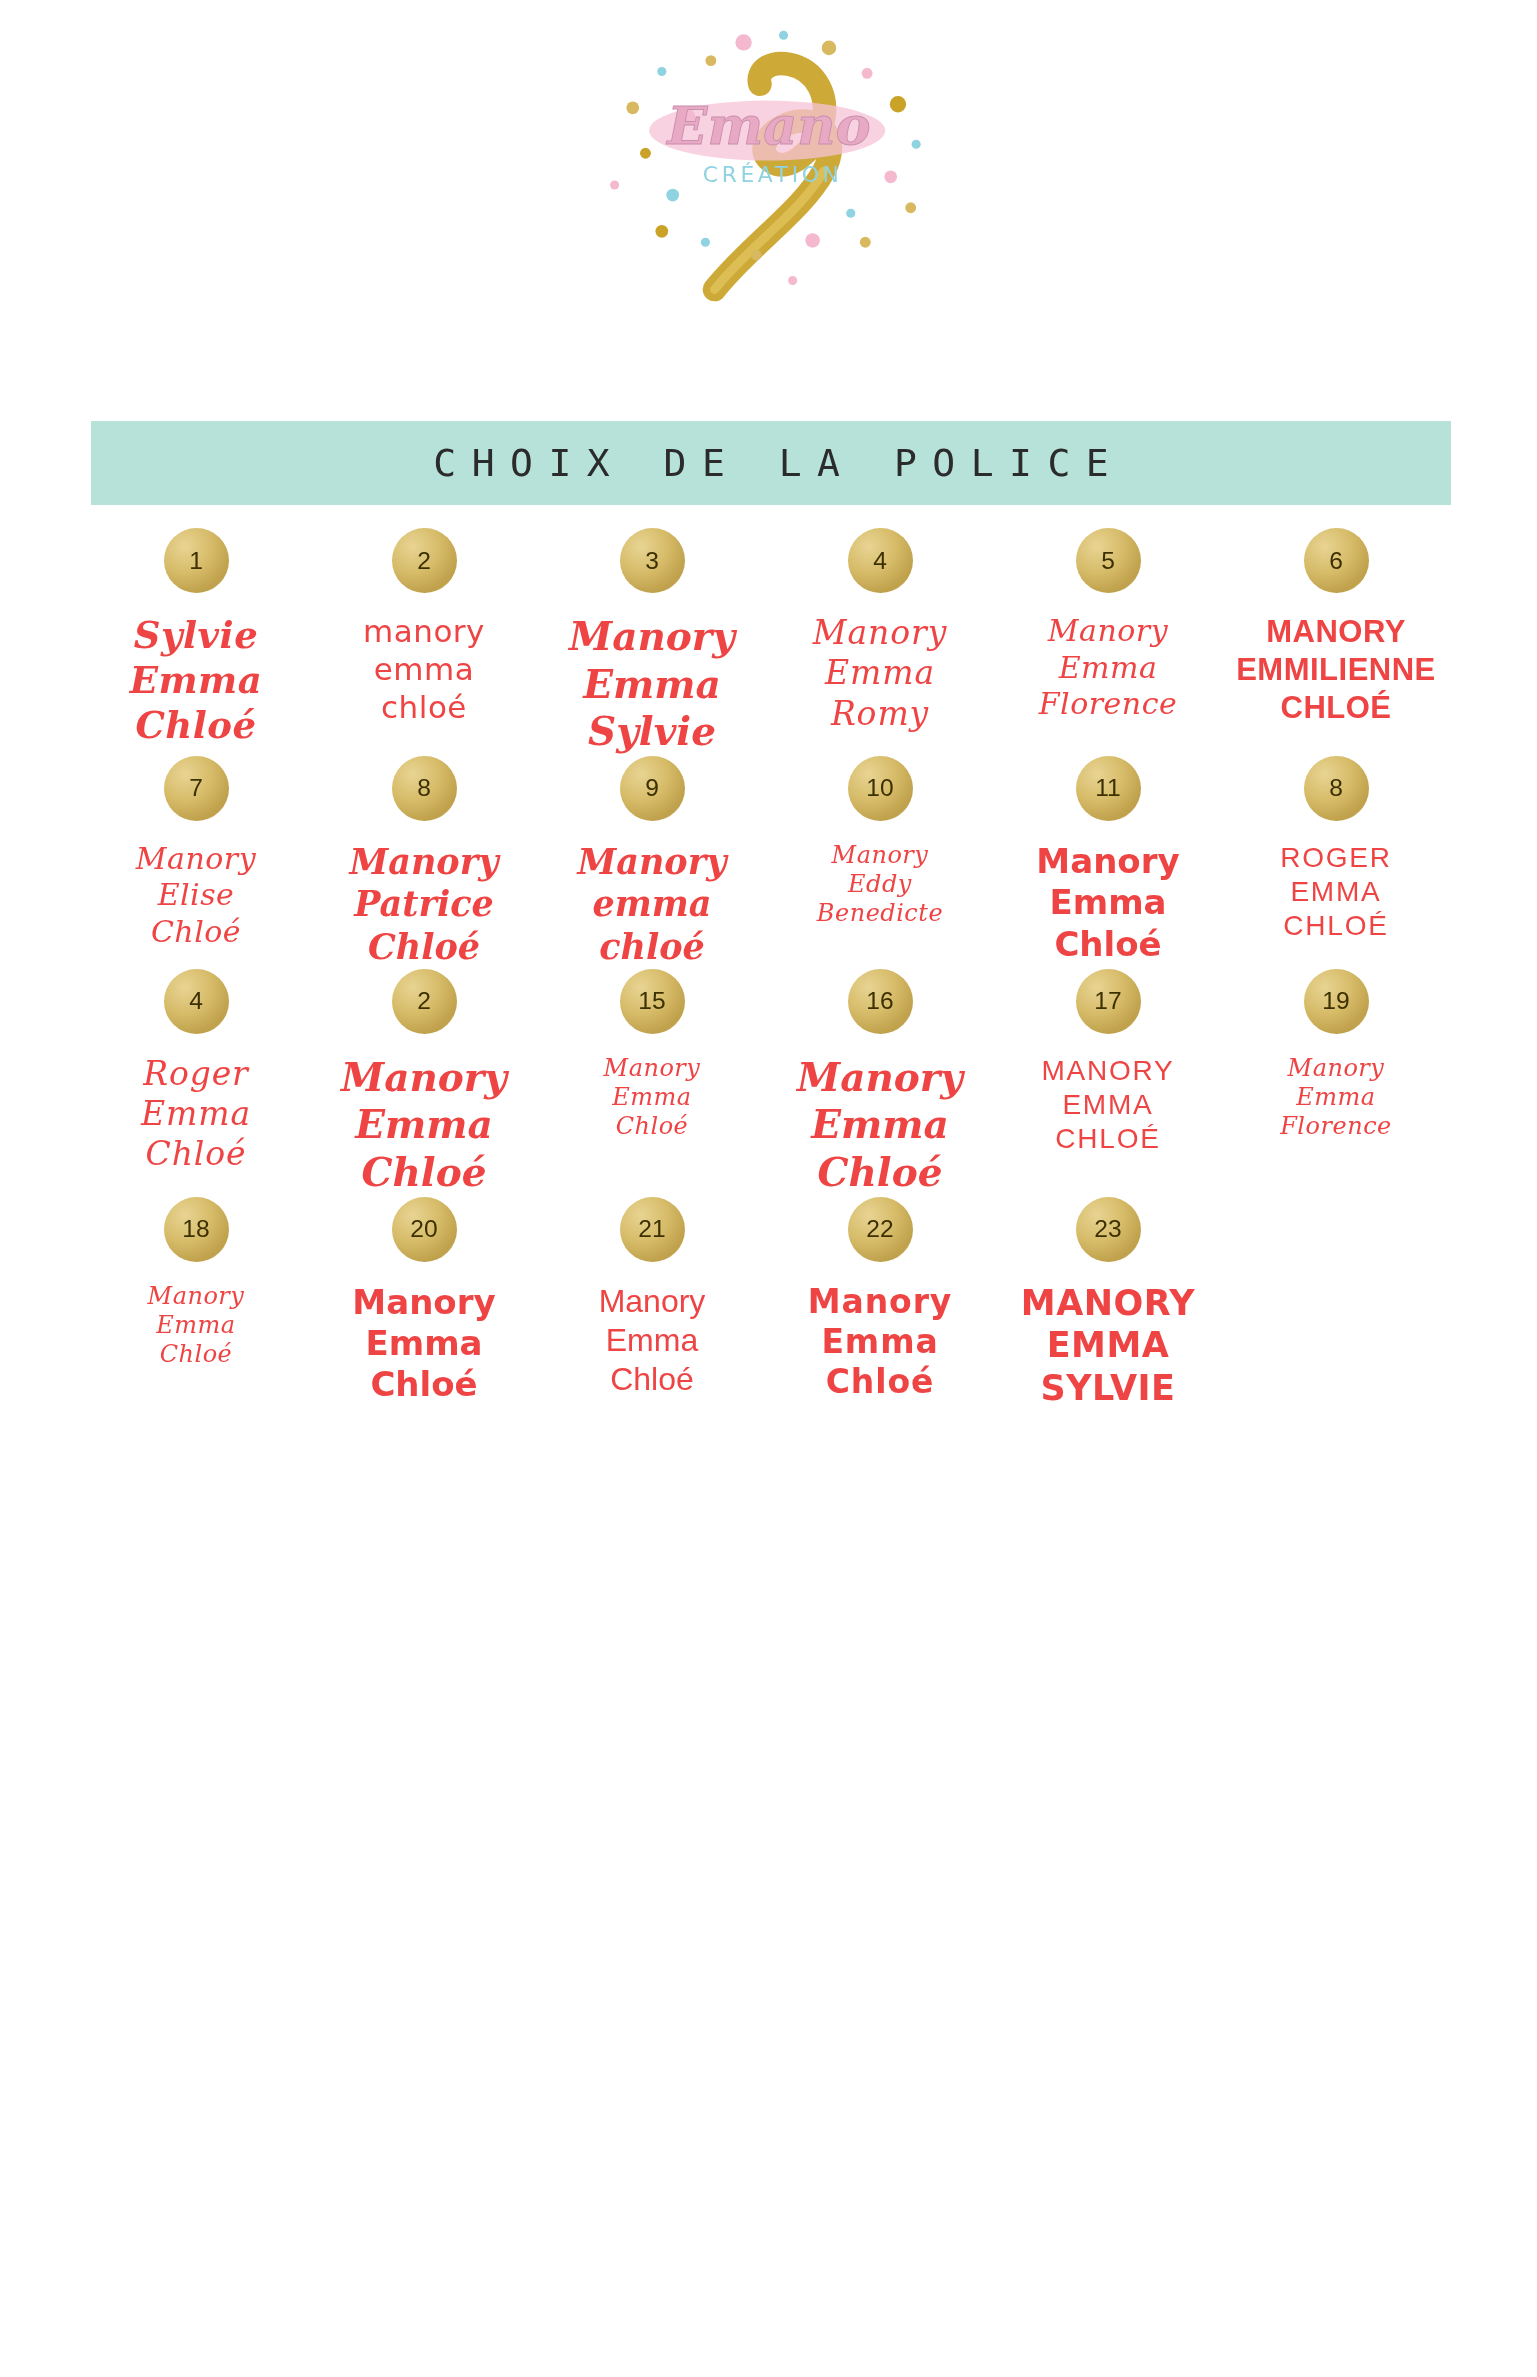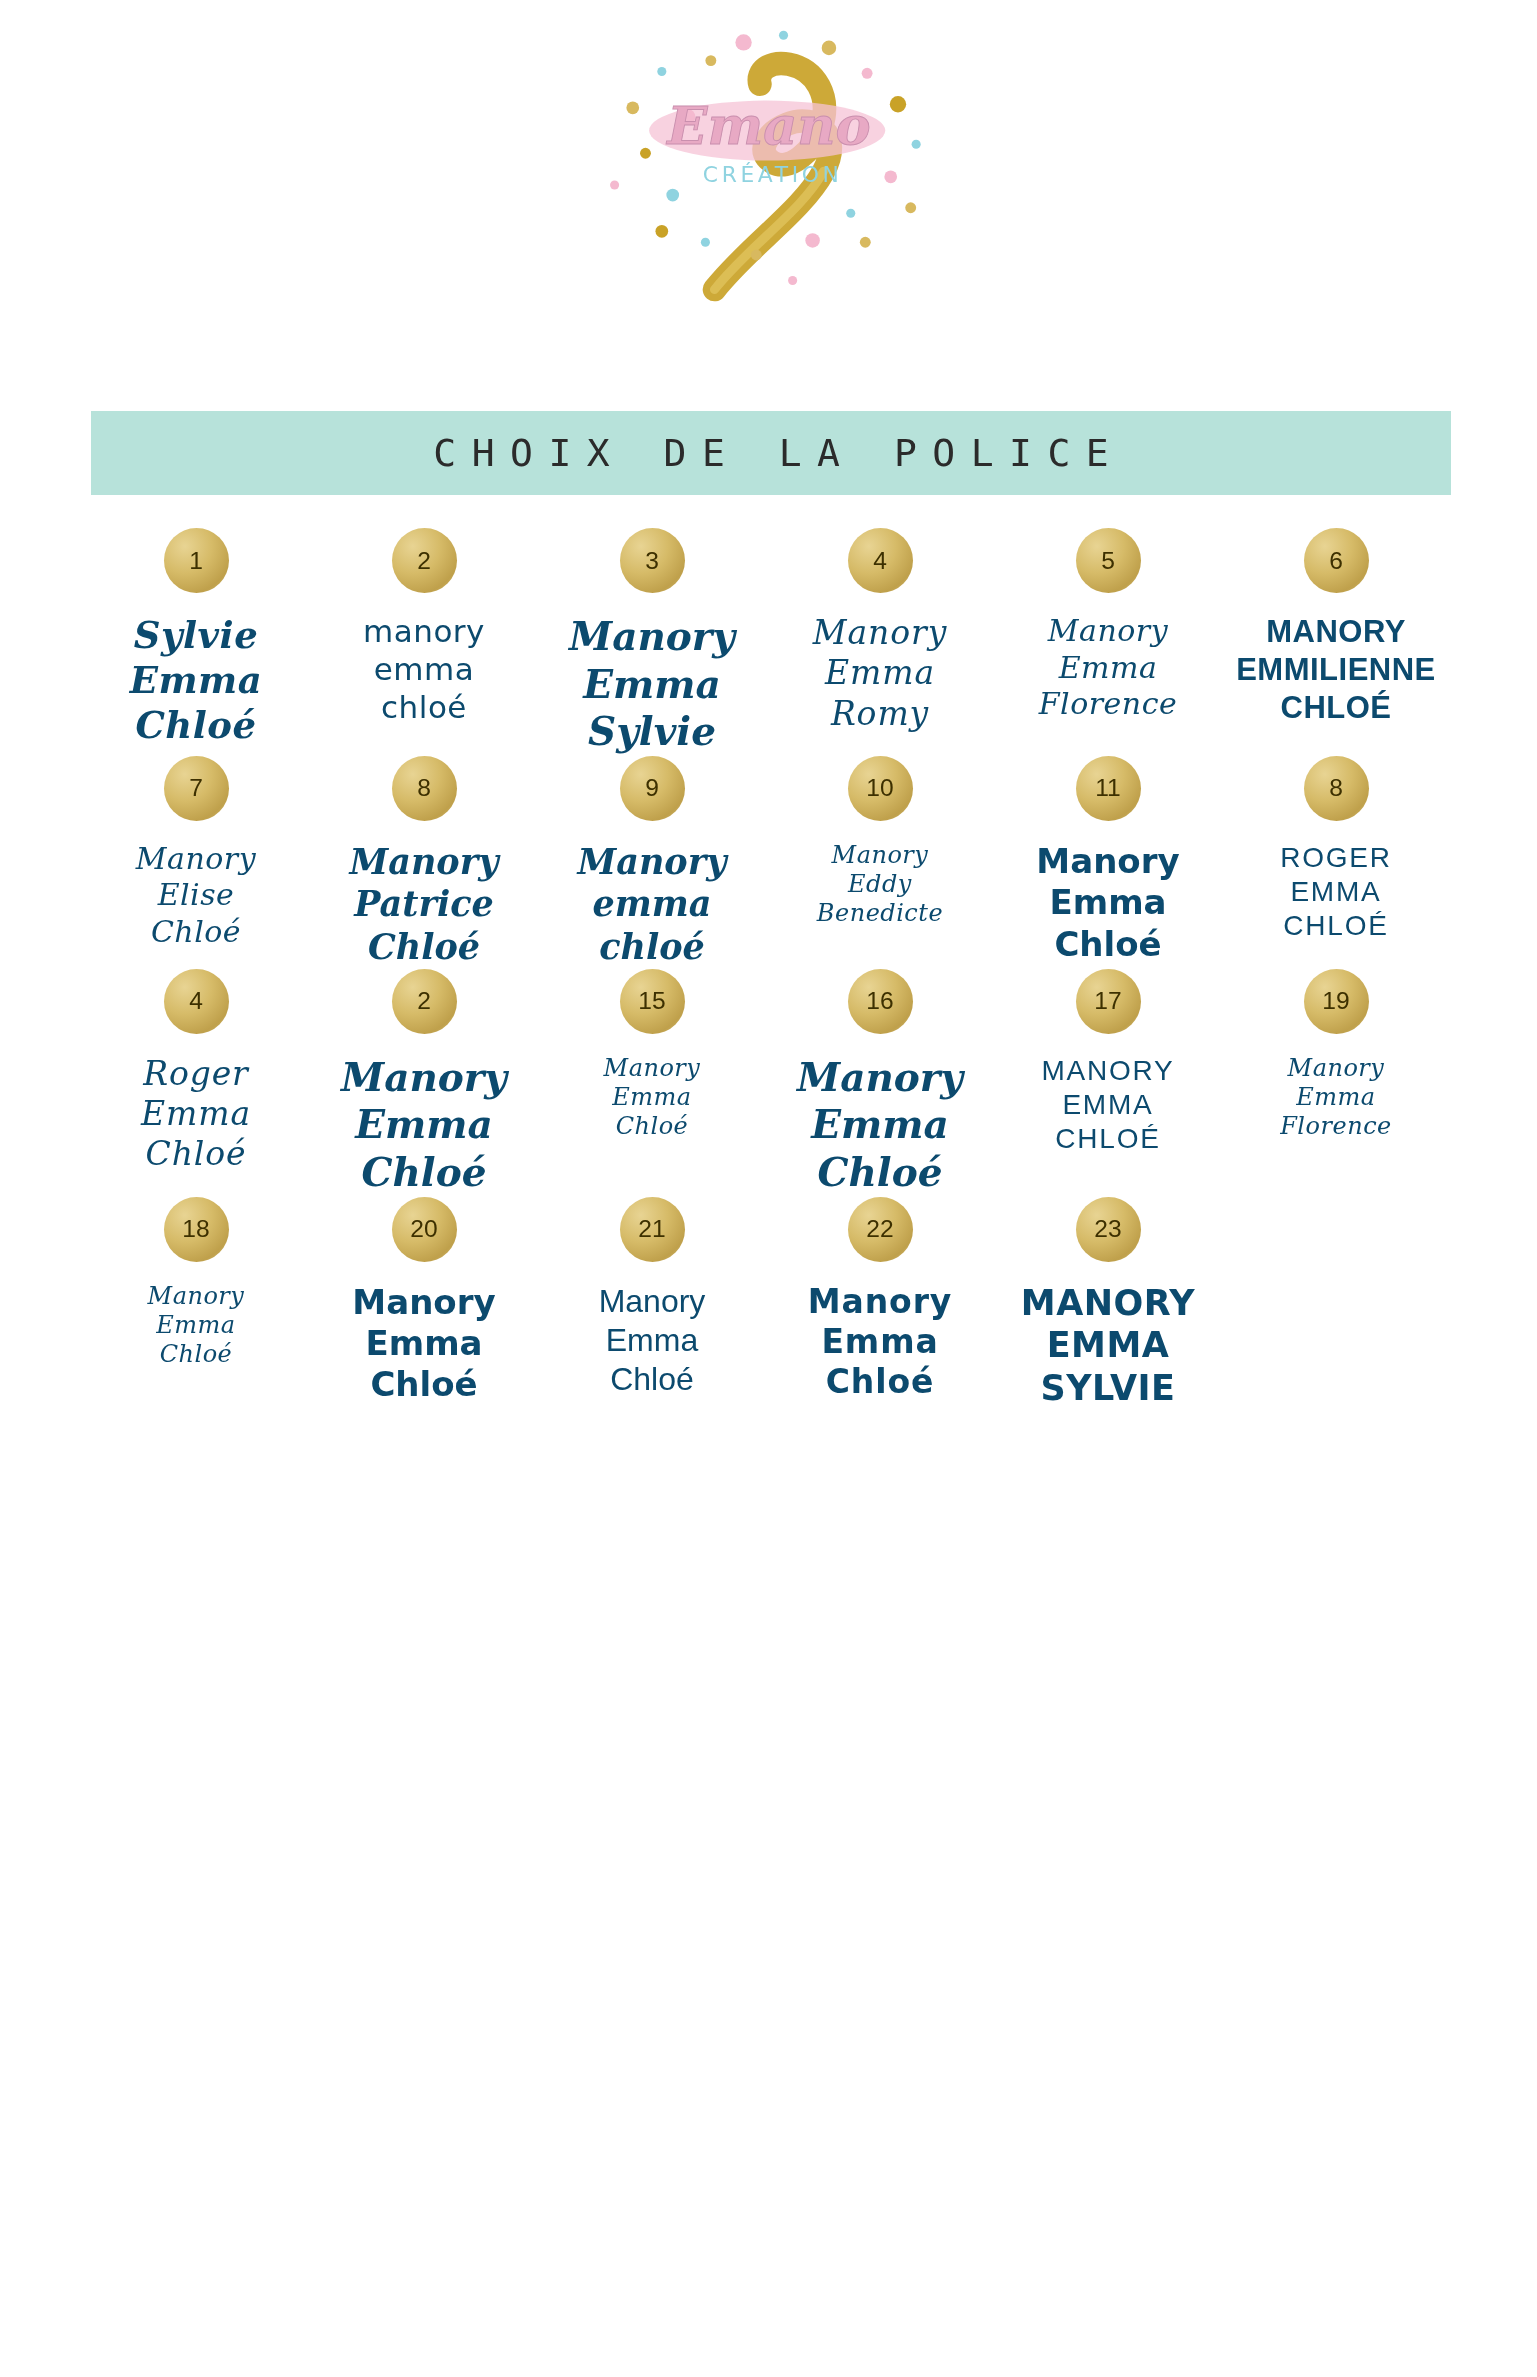--- a/index.html
+++ b/index.html
@@ -28,21 +28,21 @@
     transform: translateX(-50%);
     width: 382px;
     height: 327px;
   }
   .logo-svg { display: block; width: 100%; height: 100%; }
 
   
   .title-bar {
     position: absolute;
     left: 91px;
-    top: 411px;
+    top: 421px;
     width: 1360px;
     height: 84px;
     background: #b7e2da;
     display: flex;
     align-items: center;
     justify-content: center;
   }
   .title-bar .title-text {
     font-family: "DejaVu Sans Mono", monospace;
     font-size: 38px;
@@ -79,21 +79,21 @@
     justify-content: center;
     font-family: "Liberation Sans", sans-serif;
     font-size: 24.6px;
     font-weight: 400;
     margin-bottom: 20px;
     flex: none;
   }
   .sample {
     text-align: center;
     line-height: 1.22;
-    color: #0c4a6e;
+    color: #ef4444;
     padding: 0 3.6px;
     max-width: 223px;
   }
   .sample span { display: block; }
 
   
   .f-script  { font-family: "DejaVu Serif", serif; font-style: italic; font-size: 37px; font-weight: 700; letter-spacing: 0.5px; }
   .f-script2 { font-family: "DejaVu Serif", serif; font-style: italic; font-size: 33px; font-weight: 400; letter-spacing: 0.9px; }
   .f-round   { font-family: "DejaVu Sans", sans-serif; font-size: 31px; font-weight: 400; letter-spacing: 0.5px; }
   .f-bold-script { font-family: "DejaVu Serif", serif; font-style: italic; font-size: 39px; font-weight: 700; }

